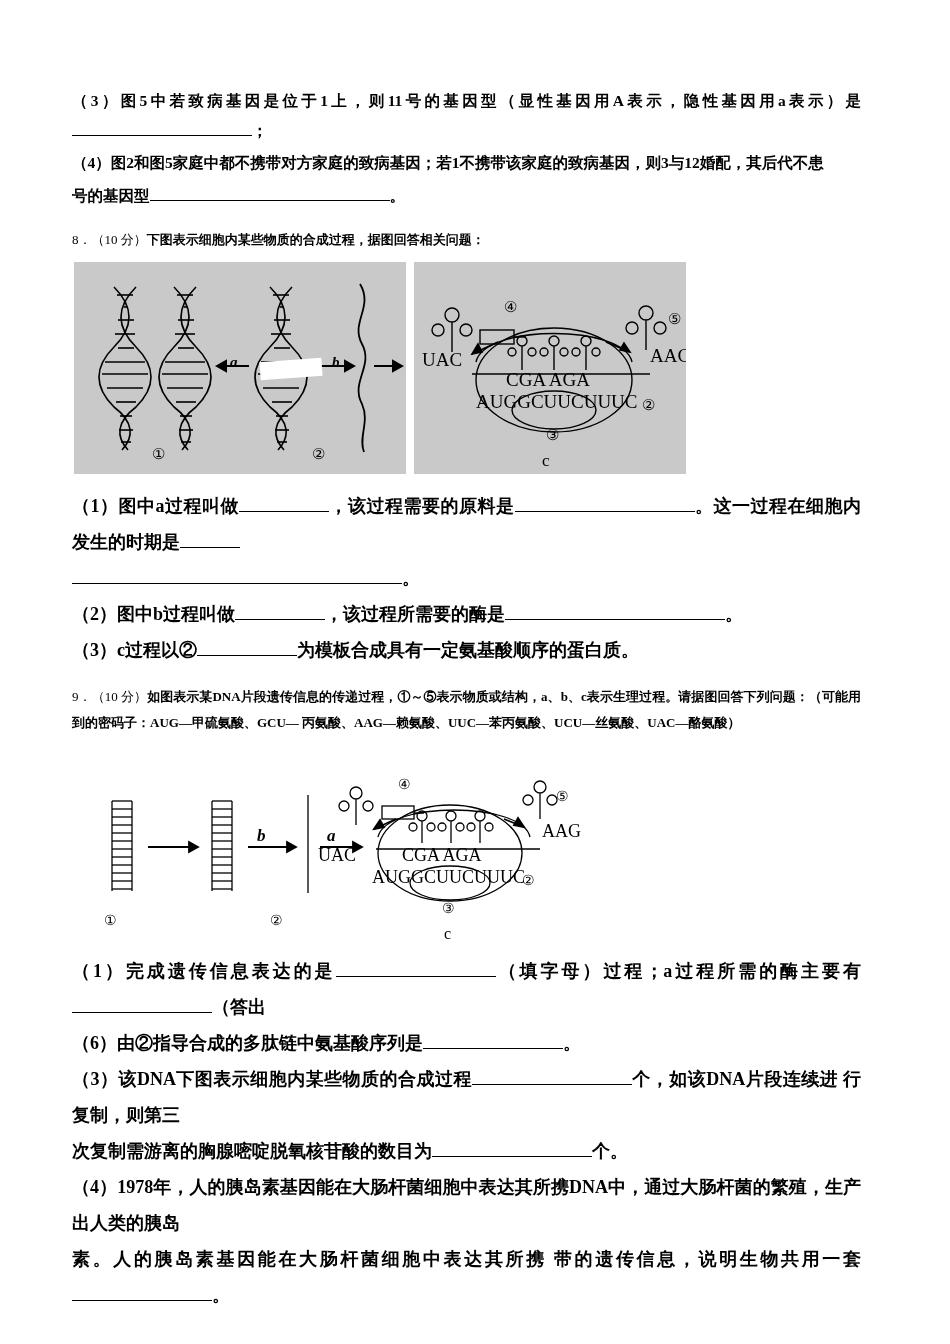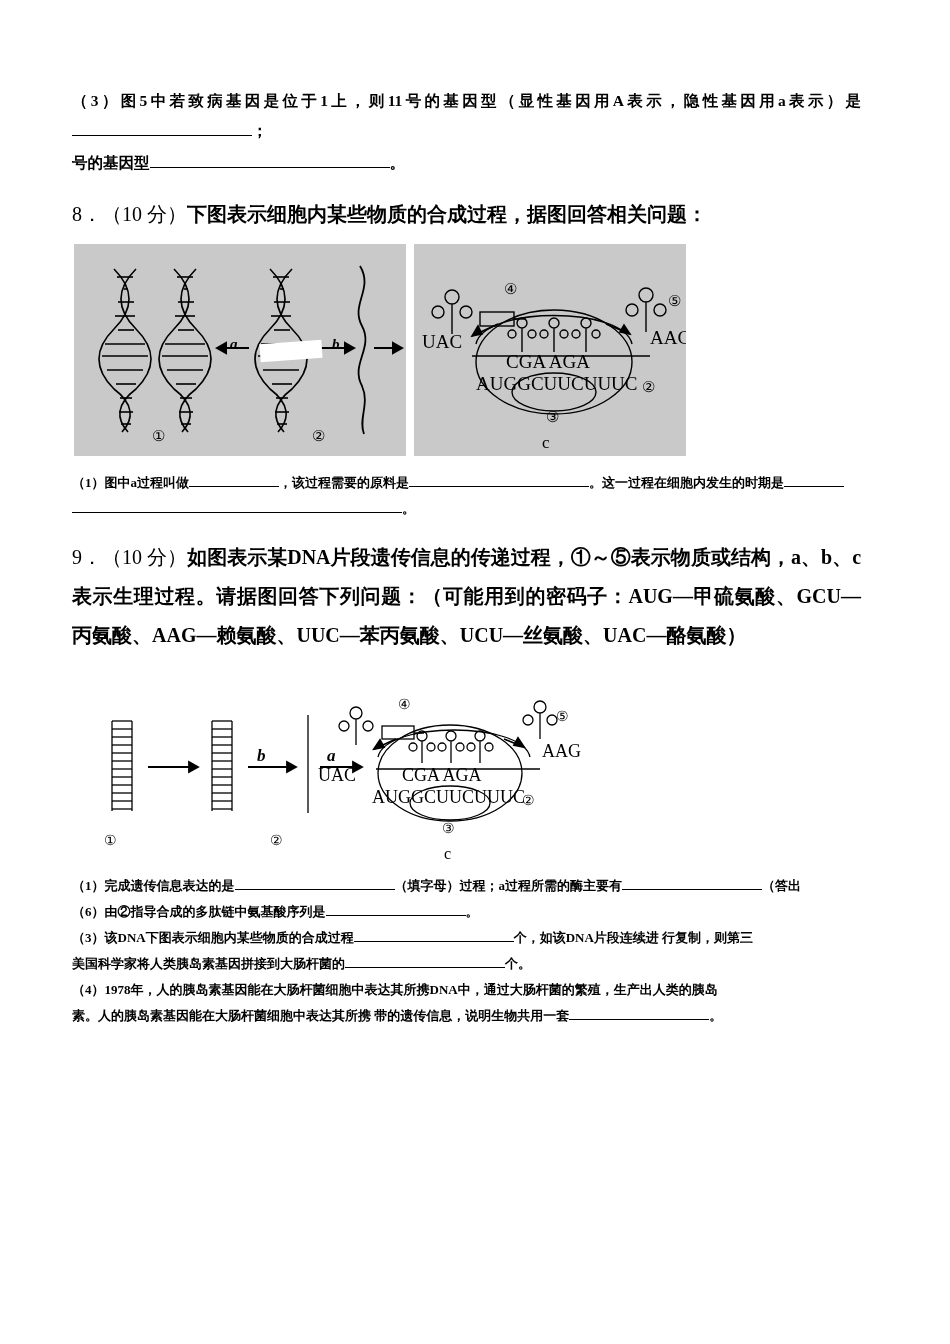--- a/index.html
+++ b/index.html
@@ -43,21 +43,21 @@
   .b90 { width: 90px; }
   .b100 { width: 100px; }
   .b140 { width: 140px; }
   .b160 { width: 160px; }
   .b180 { width: 180px; }
   .b220 { width: 220px; }
   .b240 { width: 240px; }
   .b330 { width: 330px; }
 
   .q-head {
-    font-size: 20px;
+    font-size: 13px;
     line-height: 1.95;
     margin-top: 16px;
     margin-bottom: 6px;
   }
   .q-num {
     font-family: "Liberation Serif", serif;
   }
 
   
   .fig1-wrap {
@@ -99,34 +99,37 @@
     transform: rotate(-4deg);
   }
 
   
   .fig2-wrap {
     position: relative;
     height: 200px;
     margin: 8px 0 10px 0;
   }
   .sub-q {
-    font-size: 13px;
+    font-size: 18px;
     line-height: 2.0;
   }
   .noindent { text-indent: 0; }
 </style>
 </head>
 <body>
 
 <div class="page">
 
   <p class="para">
     <span class="bold">（3）图</span><span class="bold">5</span><span class="bold">中若致病基因是位于</span><span class="bold">1</span><span class="bold">上，则</span><span class="bold">11</span><span class="bold">号的基因型（显性基因用</span><span class="bold">A</span><span class="bold">表示，隐性基因用</span><span class="bold">a</span><span class="bold">表示）是</span><span class="blank b180"></span><span class="bold">；</span>
   </p>
 
+  <p class="para">
+    <span class="bold">（4）图</span><span class="bold">2</span><span class="bold">和图</span><span class="bold">5</span><span class="bold">家庭中都不携带对方家庭的致病基因；若</span><span class="bold">1</span><span class="bold">不携带该家庭的致病基因，则</span><span class="bold">3</span><span class="bold">与</span><span class="bold">12</span><span class="bold">婚配，其后代不患</span>
+  </p>
   <p class="para">
     <span class="bold">号的基因型</span><span class="blank b240"></span><span class="bold">。</span>
   </p>
 
   <p class="q-head">
     <span class="q-num">8．</span><span>（10 分）</span><span class="bold">下图表示细胞内某些物质的合成过程，据图回答相关问题：</span>
   </p>
 
   <div class="fig1-wrap">
     <div class="fig1-left">
@@ -242,21 +245,27 @@
     </div>
   </div>
 
   <p class="sub-q">
     <span class="bold">（1）图中</span><span class="bold">a</span><span class="bold">过程叫做</span><span class="blank b90"></span><span class="bold">，该过程需要的原料是</span><span class="blank b180"></span><span class="bold">。这一过程在细胞内发生的时期是</span><span class="blank b60"></span>
   </p>
   <p class="sub-q noindent">
     <span class="blank b330"></span><span class="bold">。</span>
   </p>
 
-
+  <p class="sub-q">
+    <span class="bold">（2）图中</span><span class="bold">b</span><span class="bold">过程叫做</span><span class="blank b90"></span><span class="bold">，该过程所需要的酶是</span><span class="blank b220"></span><span class="bold">。</span>
+  </p>
+
+  <p class="sub-q">
+    <span class="bold">（3）</span><span class="bold">c</span><span class="bold">过程以②</span><span class="blank b100"></span><span class="bold">为模板合成具有一定氨基酸顺序的蛋白质。</span>
+  </p>
 
 
   <p class="q-head">
     <span class="q-num">9．</span><span>（10 分）</span><span class="bold">如图表示某</span><span class="bold">DNA</span><span class="bold">片段遗传信息的传递过程，①～⑤表示物质或结构，</span><span class="bold">a、b、c</span><span class="bold">表示生理过程。请据图回答下列问题：（可能用到的密码子：</span><span class="bold">AUG—甲硫氨酸、GCU— 丙氨酸、AAG—赖氨酸、UUC—苯丙氨酸、UCU—丝氨酸、UAC—酪氨酸）</span>
   </p>
 
   <div class="fig2-wrap">
     <svg width="806" height="200" viewBox="0 0 806 200">
       <g stroke="#000" fill="none" stroke-width="1.3">
 
@@ -343,21 +352,21 @@
   </p>
 
   <p class="sub-q">
     <span class="bold">（6）由②指导合成的多肽链中氨基酸序列是</span><span class="blank b140"></span><span class="bold">。</span>
   </p>
 
   <p class="sub-q">
     <span class="bold">（3）该</span><span class="bold">DNA</span><span class="bold">下图表示细胞内某些物质的合成过程</span><span class="blank b160"></span><span class="bold">个，如该</span><span class="bold">DNA</span><span class="bold">片段连续进 行复制，则第三</span>
   </p>
   <p class="sub-q noindent">
-    <span class="bold">美国科学家将人类胰岛素基因拼接到大肠杆菌的</span><span class="blank b160"></span><span class="bold">个。</span>
+    <span class="bold">次复制需游离的胸腺嘧啶脱氧核苷酸的数目为</span><span class="blank b160"></span><span class="bold">个。</span>
   </p>
 
   <p class="sub-q">
     <span class="bold">（4）</span><span class="bold">1978</span><span class="bold">年，人的胰岛素基因能在大肠杆菌细胞中表达其所携</span><span class="bold">DNA</span><span class="bold">中，通过大肠杆菌的繁殖，生产出人类的胰岛</span>
   </p>
   <p class="sub-q noindent">
     <span class="bold">素。人的胰岛素基因能在大肠杆菌细胞中表达其所携 带的遗传信息，说明生物共用一套</span><span class="blank b140"></span><span class="bold">。</span>
   </p>
 
 </div>

